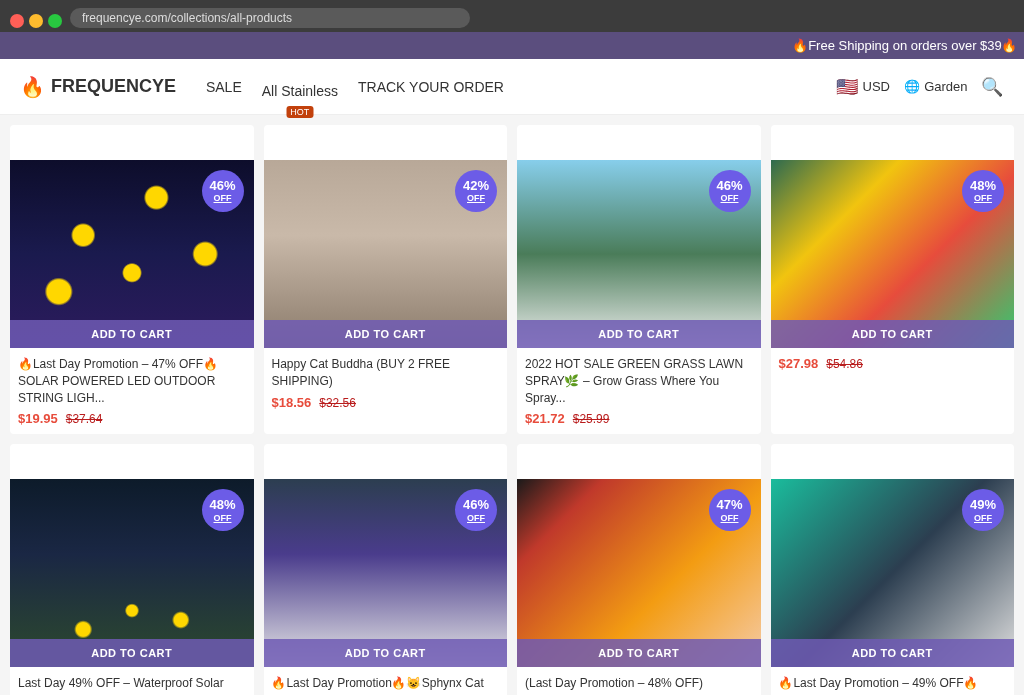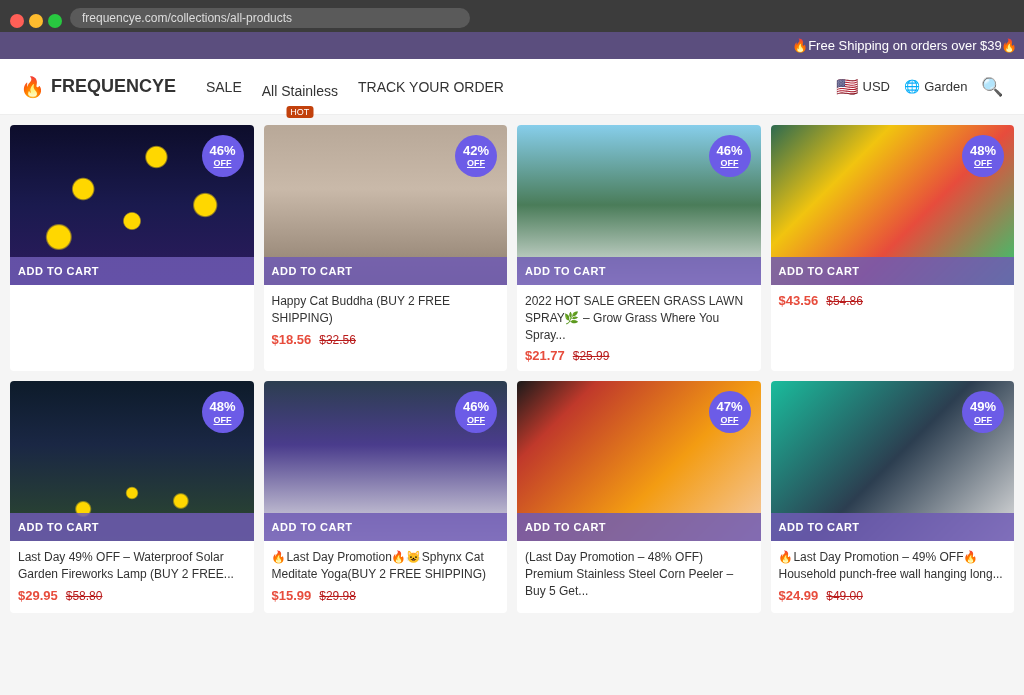--- a/index.html
+++ b/index.html
@@ -116,23 +116,24 @@
     .product-card {
       background: #fff;
       border-radius: 4px;
       overflow: hidden;
       cursor: pointer;
       position: relative;
     }
     .product-image-wrap {
       position: relative;
       width: 100%;
-      height: 160px;
+      height: 188px;
       background: #ddd;
       overflow: hidden;
+      margin-top: 35px;
     }
 
     .discount-badge {
       position: absolute;
       top: 10px;
       right: 10px;
       background: #6c5ce7;
       color: #fff;
       border-radius: 50%;
       width: 42px;
@@ -147,21 +148,21 @@
     }
     .discount-badge .pct { font-size: 13px; font-weight: bold; }
     .discount-badge .off { font-size: 9px; text-decoration: underline; }
     .add-to-cart-btn {
       position: absolute;
       bottom: 0;
       left: 0;
       right: 0;
       background: rgba(110, 90, 180, 0.85);
       color: #fff;
-      text-align: left;
+      text-align: center;
       padding: 8px;
       font-size: 11px;
       font-weight: bold;
       letter-spacing: 0.5px;
       cursor: pointer;
     }
     .product-info { padding: 8px; }
     .product-title {
       font-size: 12px;
       color: #333;
@@ -252,20 +253,27 @@
 <div class="products-section">
   <div class="products-grid" id="products-grid">
   <div class="product-card">
     <div class="product-image-wrap img-solar-lights">
       <div class="discount-badge">
         <span class="pct">46%</span>
         <span class="off">OFF</span>
       </div>
       <div class="add-to-cart-btn">ADD TO CART</div>
     </div>
+    <div class="product-info">
+      <div class="product-title">🔥Last Day Promotion – 47% OFF🔥SOLAR POWERED LED OUTDOOR STRING LIGH...</div>
+      <div class="product-prices">
+        <span class="price-current">$19.95</span>
+        <span class="price-original">$37.64</span>
+      </div>
+    </div>
   </div>
       <div class="product-card">
     <div class="product-image-wrap img-cat-buddha">
       <div class="discount-badge">
         <span class="pct">42%</span>
         <span class="off">OFF</span>
       </div>
       <div class="add-to-cart-btn">ADD TO CART</div>
     </div>
     <div class="product-info">
@@ -280,36 +288,36 @@
     <div class="product-image-wrap img-grass-spray">
       <div class="discount-badge">
         <span class="pct">46%</span>
         <span class="off">OFF</span>
       </div>
       <div class="add-to-cart-btn">ADD TO CART</div>
     </div>
     <div class="product-info">
       <div class="product-title">2022 HOT SALE GREEN GRASS LAWN SPRAY🌿 – Grow Grass Where You Spray...</div>
       <div class="product-prices">
-        <span class="price-current">$21.77</span>
+        <span class="price-current">$21.72</span>
         <span class="price-original">$25.99</span>
       </div>
     </div>
   </div>
       <div class="product-card">
     <div class="product-image-wrap img-chrysanthemum">
       <div class="discount-badge">
         <span class="pct">48%</span>
         <span class="off">OFF</span>
       </div>
       <div class="add-to-cart-btn">ADD TO CART</div>
     </div>
     <div class="product-info">
       <div class="product-prices">
-        <span class="price-current">$43.56</span>
+        <span class="price-current">$27.98</span>
         <span class="price-original">$54.86</span>
       </div>
     </div>
   </div>
       <div class="product-card">
     <div class="product-image-wrap img-fireworks">
       <div class="discount-badge">
         <span class="pct">48%</span>
         <span class="off">OFF</span>
       </div>

